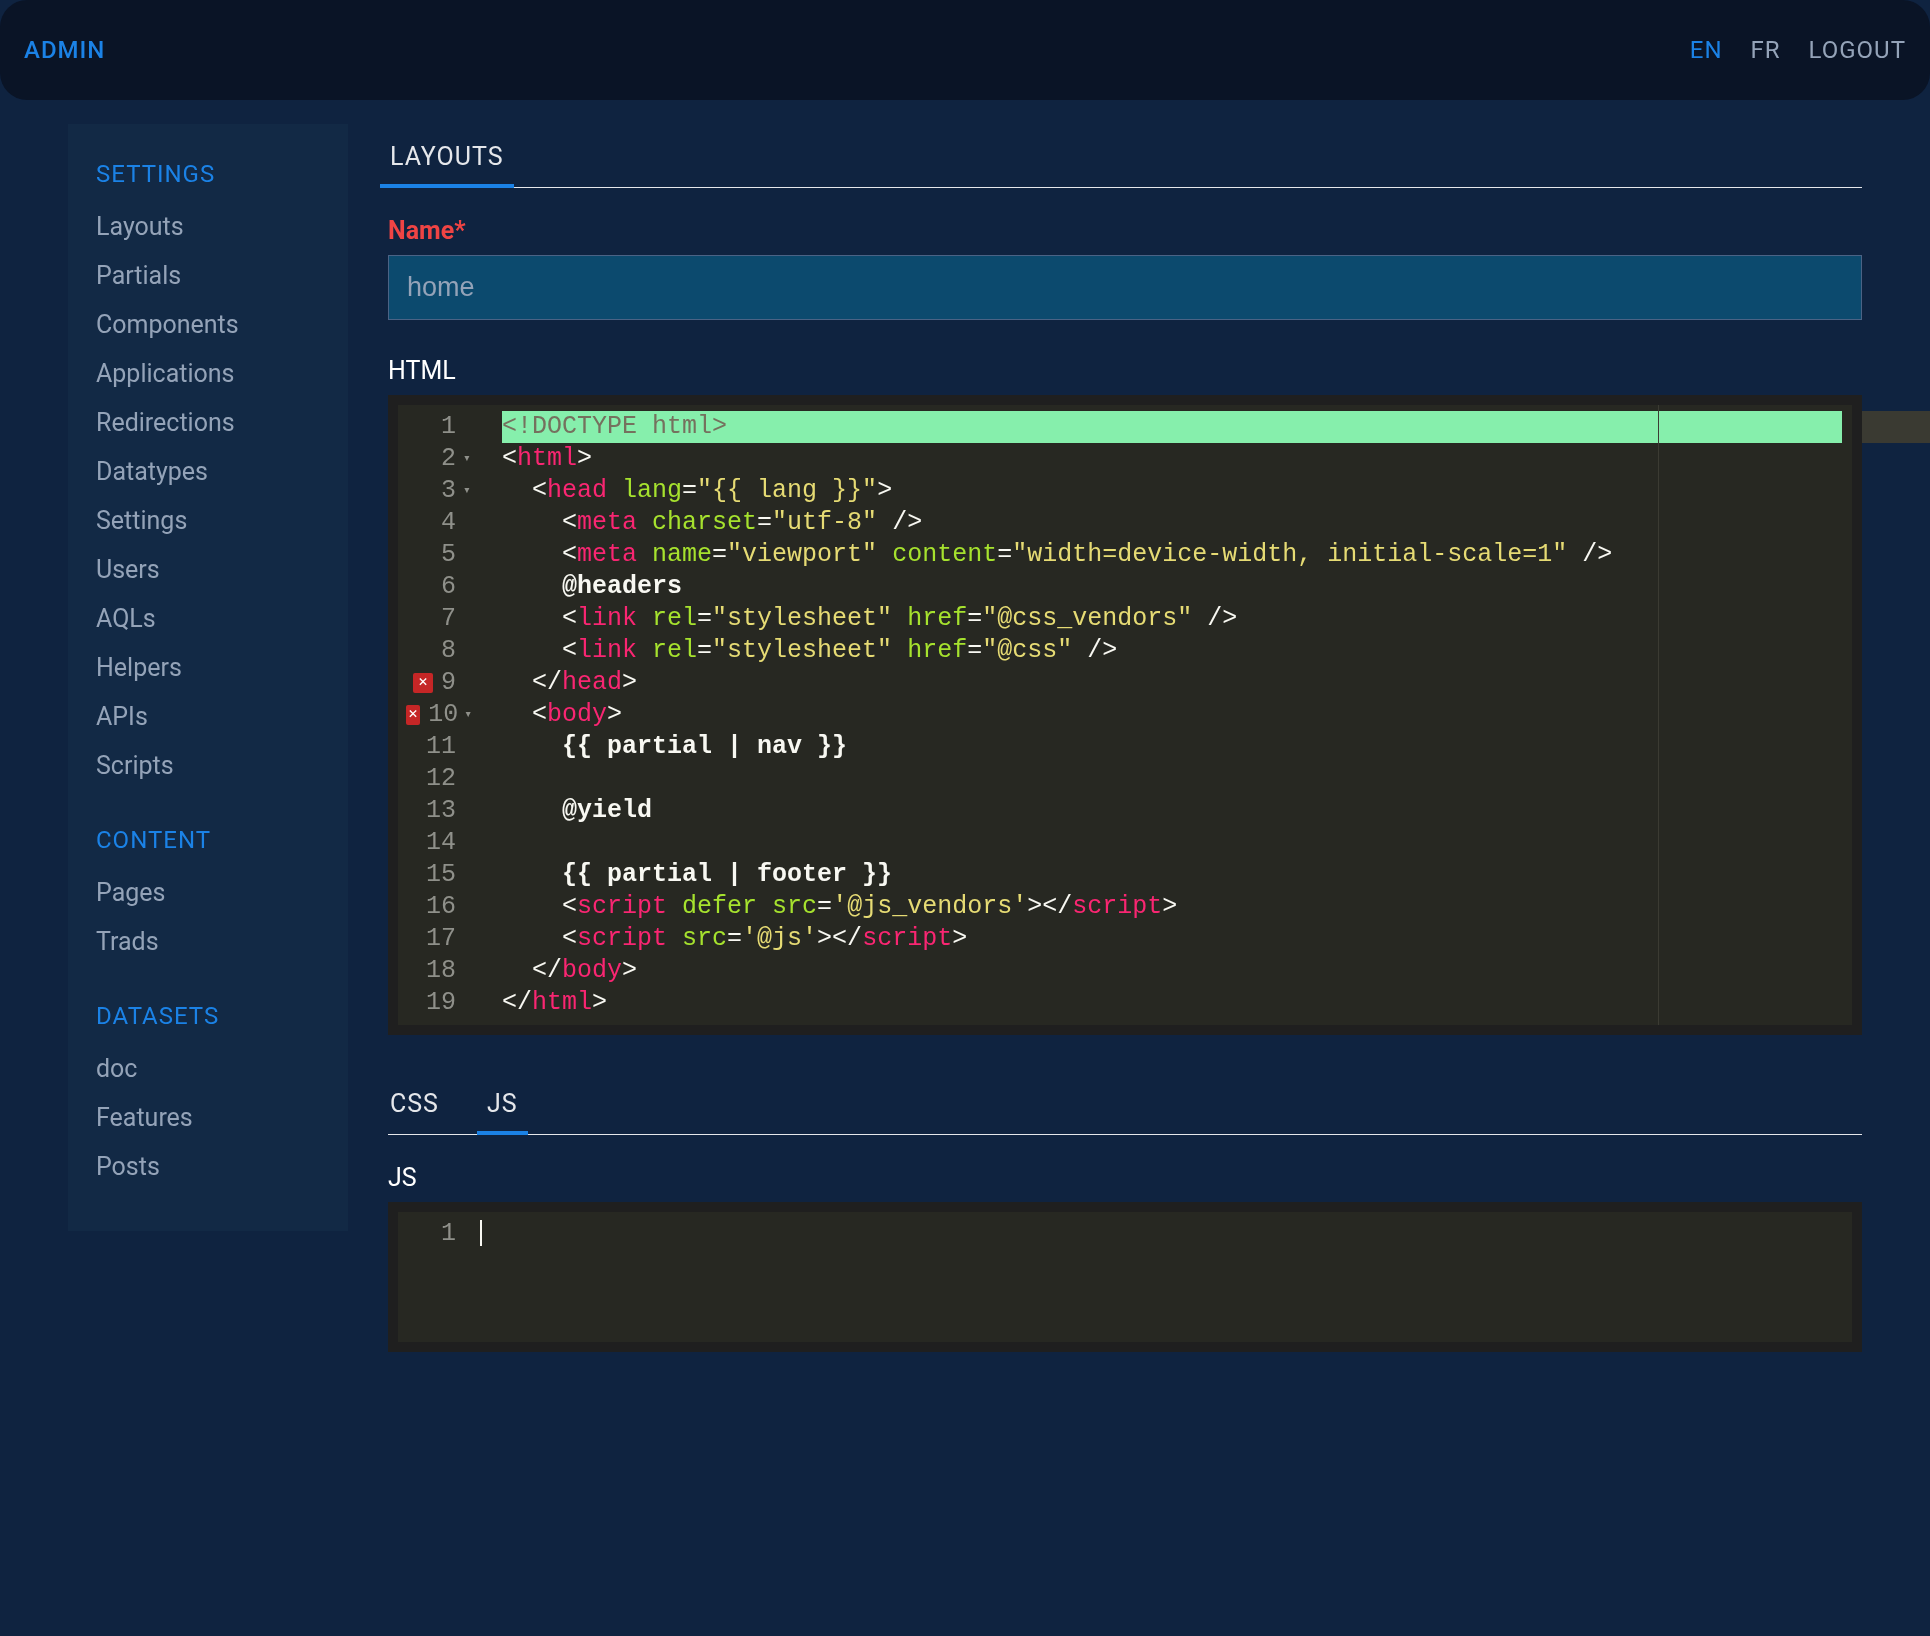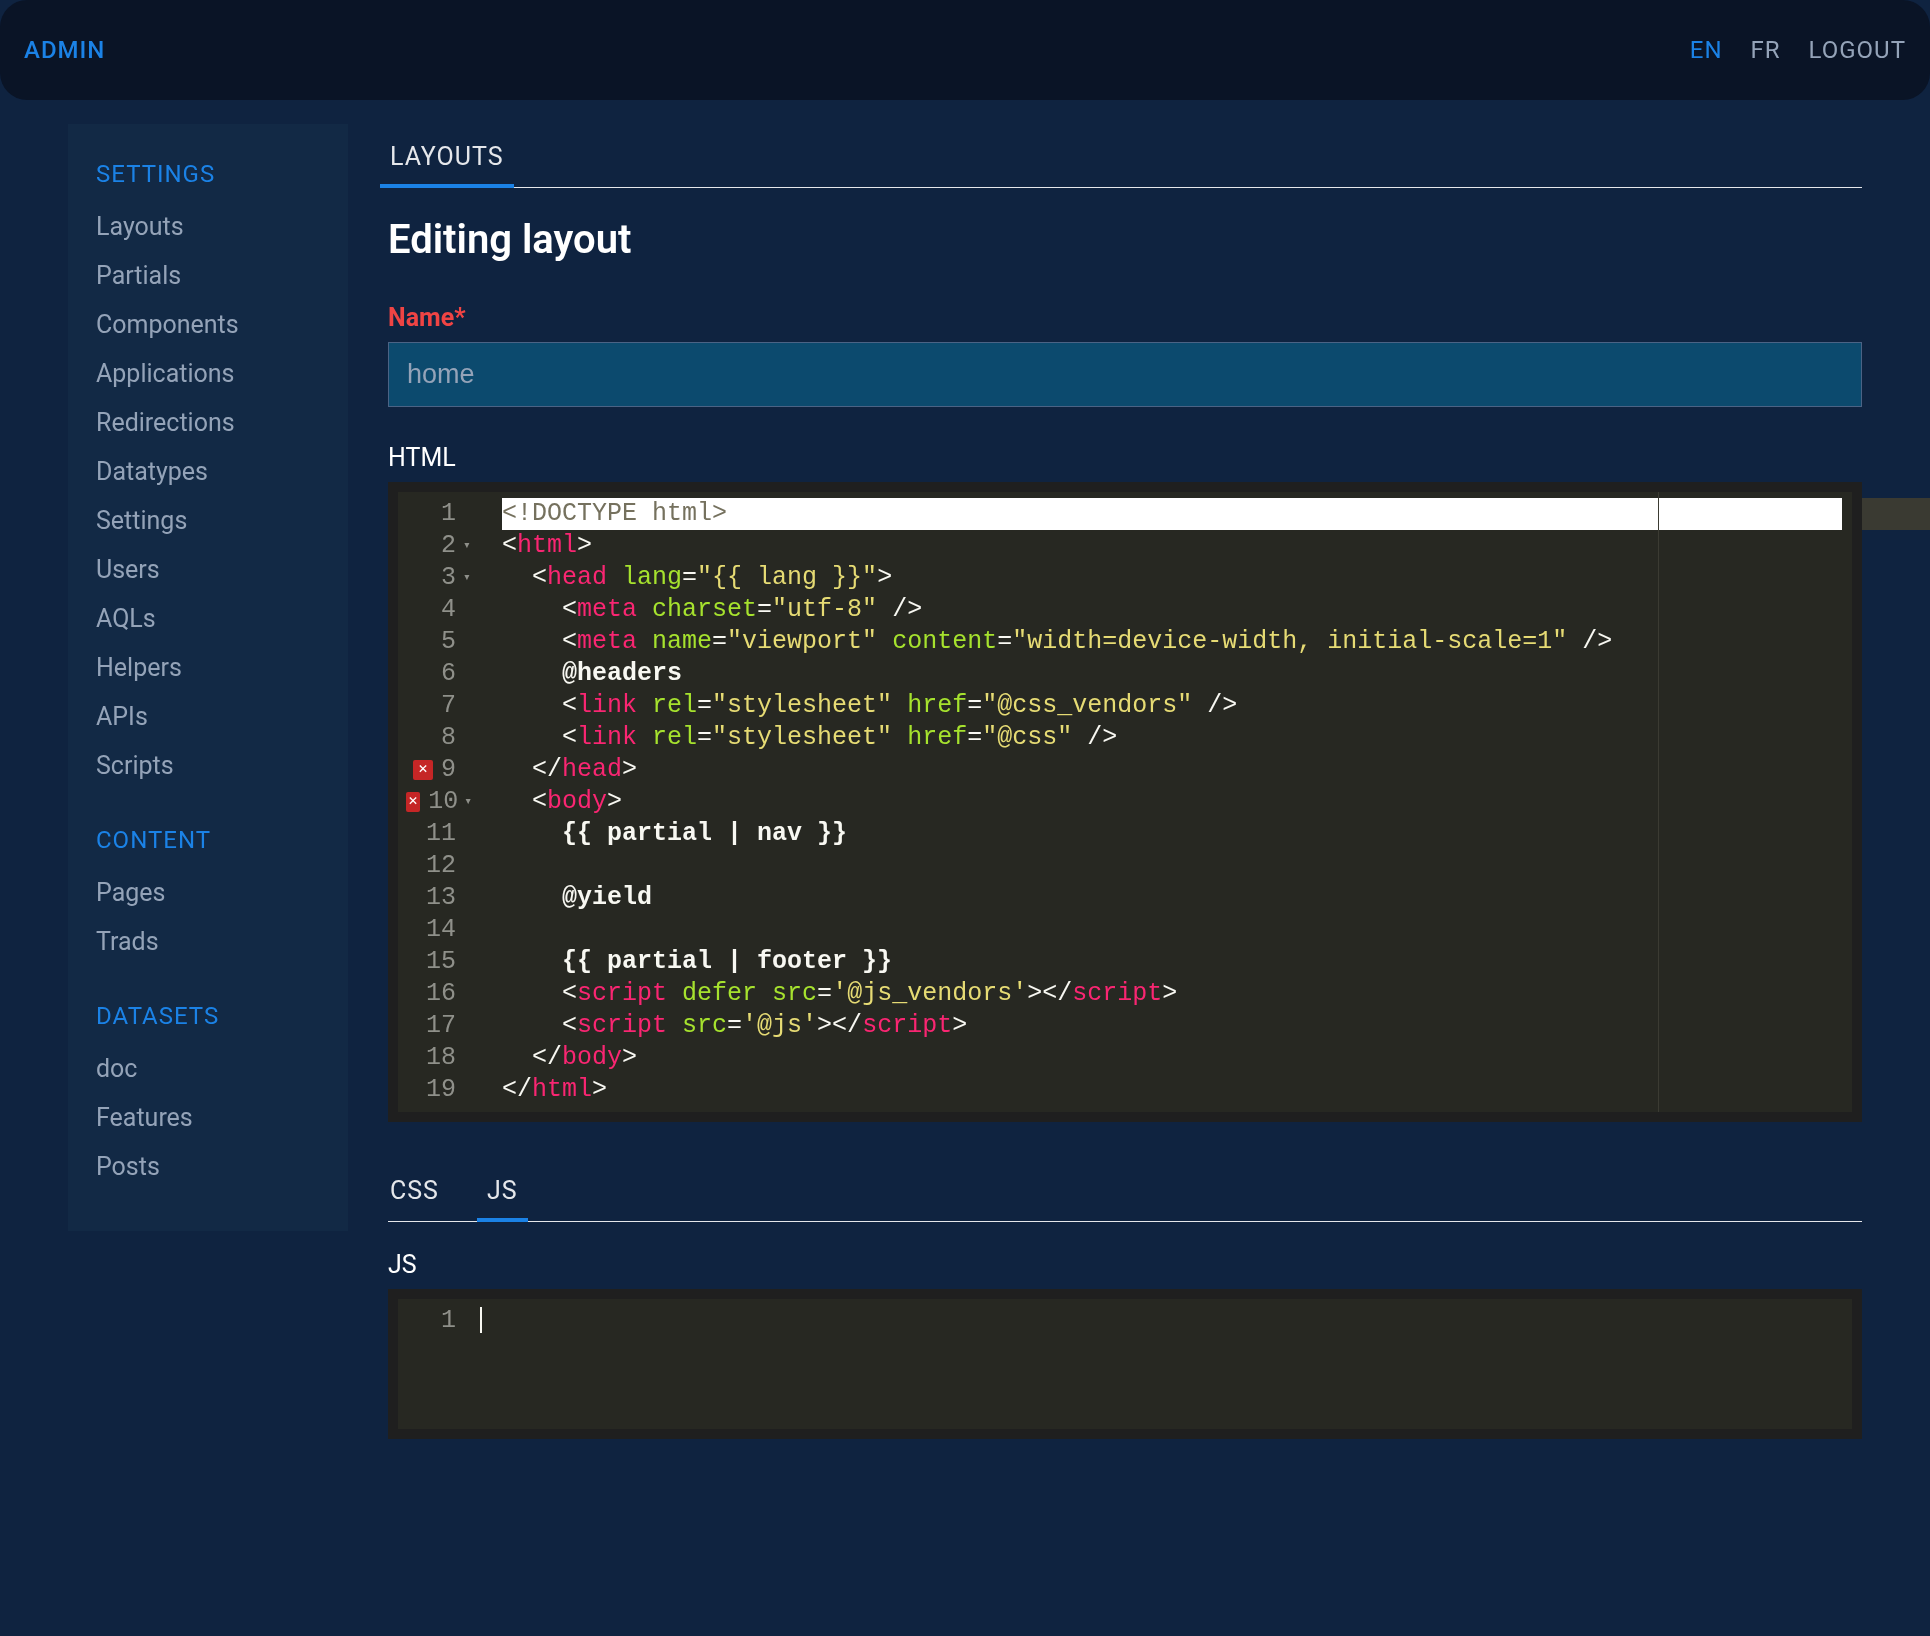--- a/index.html
+++ b/index.html
@@ -168,21 +168,21 @@
     color: #f8f8f2;
     flex: 1;
     white-space: pre;
     position: relative;
   }
   .code .cline {
     height: 32px;
     display: block;
   }
   .code .cline.hl {
-    background: #ffffff;
+    background: #86efac;
     position: relative;
   }
   .code .cline.hl::before {
     content: "";
     position: absolute;
     left: -18px; right: -160px; top: 0; bottom: 0;
     background: #3a3a32;
     z-index: -1;
   }
   .t-tag   { color: #f92672; }
@@ -267,21 +267,20 @@
         <div class="item">Features</div>
         <div class="item">Posts</div>
       </div>
     </div>
 
   <div class="main">
     <div class="tabs" id="top-tabs">
         <div class="tab active">LAYOUTS</div>
       </div>
 
-    <h1 class="page-title">Editing layout</h1>
 
     <div class="field-label">Name*</div>
     <input class="text-input" type="text" value="home" style="">
 
     <div class="section-label">HTML</div>
     <div class="editor-wrap">
       <div class="editor">
         <div class="gutter" id="html-gutter">
             <div class="gline">
               <span>1</span>

